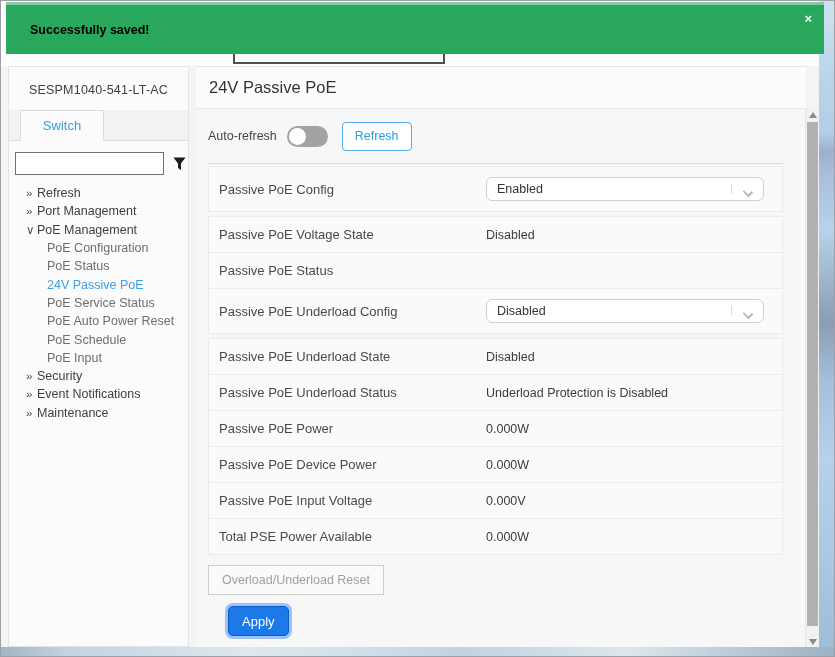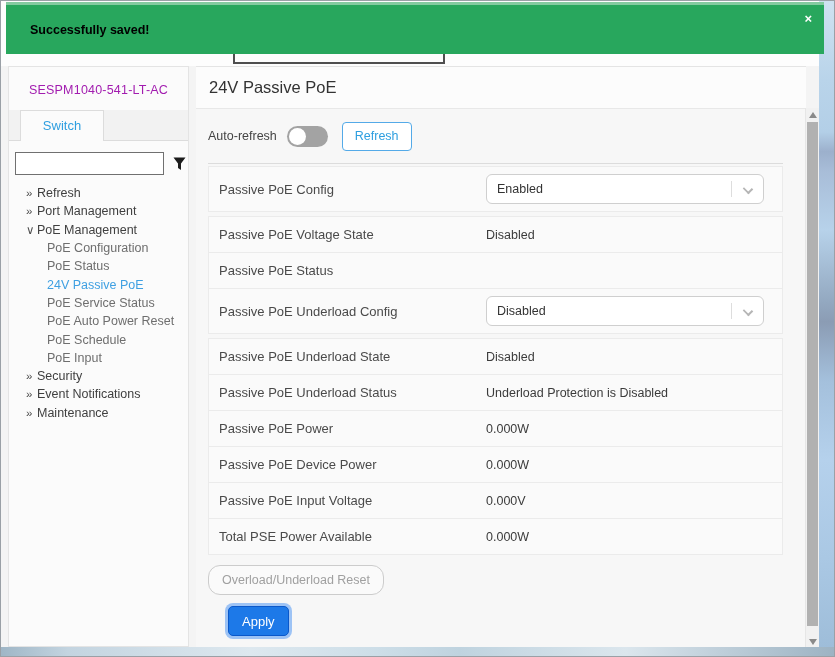--- a/index.html
+++ b/index.html
@@ -27,21 +27,21 @@
   
   .toast { position: absolute; left: 5px; top: 1px; width: 818px; height: 52px;
     background: #28a75d; border-top: 3px solid #84cba0; z-index: 30; }
   .toast-msg { position: absolute; left: 24px; top: 18px; color: #000000; font-size: 12.5px; font-weight: bold; }
   .toast-close { position: absolute; right: 12px; top: 6px; color: #fff;
     font-size: 13px; font-weight: bold; cursor: pointer; }
 
   
   .sidebar { position: absolute; left: 7px; top: 65px; width: 181px; height: 581px;
     background: #fbfbfb; border: 1px solid #e4e4e4; }
-  .device-name { margin-top: 16px; text-align: center; color: #a21caf;
+  .device-name { margin-top: 16px; text-align: center; color: #404040;
     font-size: 12.5px; letter-spacing: .2px; }
   .tabbar { position: relative; margin-top: 13px; height: 31px;
     background: #f2f2f2; border-bottom: 1px solid #dcdcdc; }
   .tab { position: absolute; left: 11px; top: 0; width: 84px; height: 31px;
     background: #fbfbfb; border: 1px solid #dcdcdc; border-bottom: none;
     color: #2f9fe0; font-size: 13px; line-height: 29px; text-align: center; cursor: pointer; }
   .searchrow { display: flex; align-items: center; margin: 11px 0 0 6px; }
   .search { width: 149px; height: 23px; border: 1px solid #707070; background: #fff;
     font-size: 12.5px; padding: 0 4px; outline: none; }
   .filter-icon { margin-left: 9px; display: inline-flex; cursor: pointer; }
@@ -72,30 +72,30 @@
   
   .table { width: 575px; margin-top: 2px; }
   .row { display: flex; align-items: center; min-height: 37px; background: #fafafa;
     border: 1px solid #ebebeb; margin-top: -1px; }
   .row:first-of-type { margin-top: 0; }
   .row.type-select { min-height: 46px; margin-bottom: 4px; }
   .row.type-select + .row { margin-top: 0; }
   .row-label { width: 277px; padding-left: 10px; font-size: 13px; color: #4a4a4a; }
   .row-value { font-size: 12.5px; color: #3b3b3b; }
   .row:not(.type-select) .row-select { display: none; }
-  .row-select { position: relative; width: 278px; height: 30px; background: #fff;
+  .row-select { position: relative; width: 278px; height: 24px; background: #fff;
     border: 1px solid #cfcfcf; border-radius: 6px; display: flex; align-items: center;
     padding-left: 10px; font-size: 12.5px; color: #333; cursor: pointer; }
   .sel-divider { position: absolute; right: 31px; top: 6px; bottom: 6px; width: 1px;
     background: #ddd; }
   .sel-chevron { position: absolute; right: 11px; top: 10px; width: 8px; height: 8px;
     border: solid #b5b5b5; border-width: 0 2px 2px 0; transform: rotate(45deg) scale(1,.85); }
 
   .reset-btn { margin-top: 10px; height: 30px; padding: 0 13px; background: #fafafa;
-    border: 1px solid #ccc; border-radius: 12px; color: #a0a0a0; font-size: 12.5px;
+    border: 1px solid #ccc; border-radius: 0; color: #a0a0a0; font-size: 12.5px;
     font-family: inherit; cursor: default; display: block; }
   .apply-btn { margin-top: 11px; margin-left: 20px; height: 30px; padding: 0 13px;
     background: #1d79e8; border: 1px solid #0a58ca; border-radius: 5px;
     box-shadow: 0 0 0 3px #9dc3f5; color: #fff; font-size: 13px; font-family: inherit;
     cursor: pointer; display: block; }
 
   
   .vscroll { position: absolute; left: 804px; top: 107px; width: 14px; height: 540px;
     background: #f1f1f1; border-left: 1px solid #e6e6e6; }
   .arrow { position: absolute; left: 0; width: 14px; height: 13px; }

